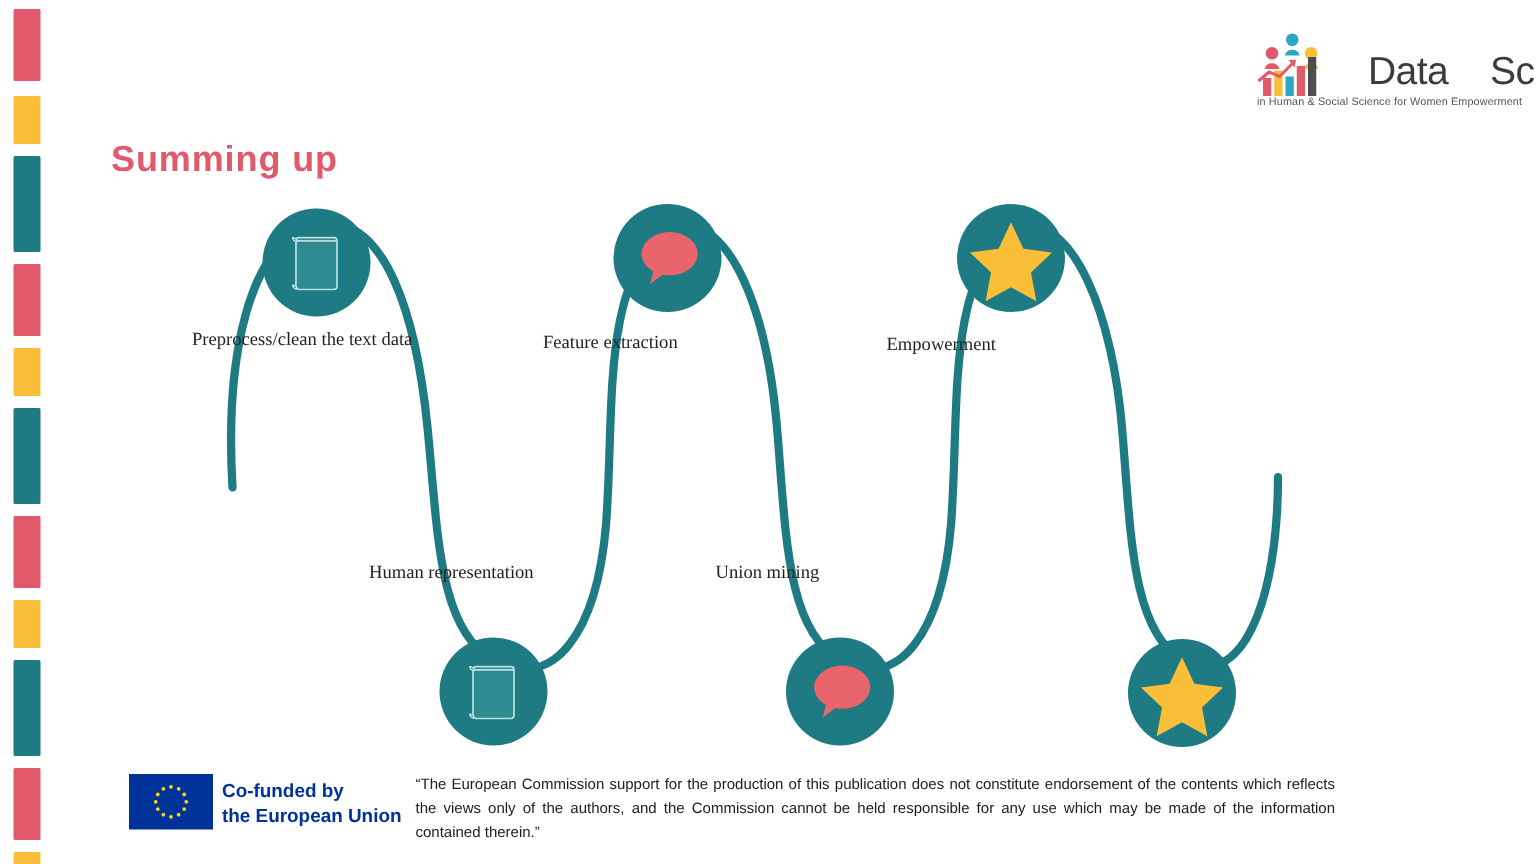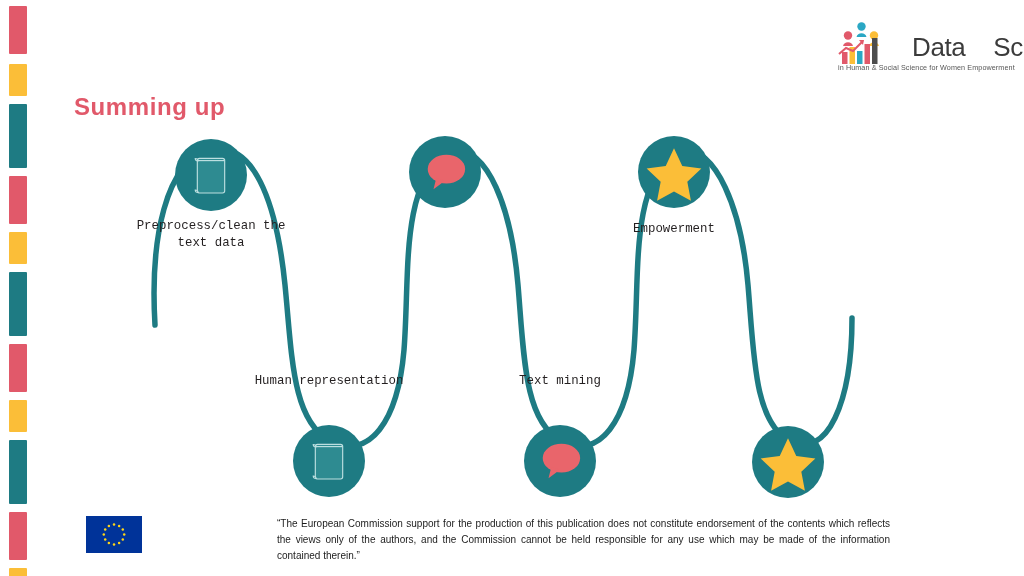--- a/index.html
+++ b/index.html
@@ -95,25 +95,25 @@
   }
   .node-icon {
     position: absolute;
     left: 0;
     top: 0;
     width: 100%;
     height: 100%;
   }
   .node-label {
     position: absolute;
-    text-align: center;
+    text-align: left;
     font-size: 12.4px;
     color: #231f20;
     line-height: 1.35;
-    font-family: Liberation Mono, monospace;
+    font-family: Liberation Serif, serif;
   }
 
   
   .eu-logo {
     position: absolute;
     left: 86px;
     top: 514px;
     width: 172px;
     height: 40px;
   }
@@ -226,27 +226,28 @@
           <path d="M28 71 a4 3.5 0 0 0 4 3.5 a4 3.5 0 0 0 -4 -3.5 z" fill="#2e8b91" stroke="#bcdfe0" stroke-width="1.4"></path>
         </svg>
       </div>
       <div class="node-label" style="left: 246px; top: 373px; width: 166px;">Human representation</div>
       <div class="node" style="left: 409px; top: 136px; width: 72px; height: 72px; background: rgb(30, 123, 131);">
         <svg viewBox="0 0 100 100" class="node-icon">
           <ellipse cx="52" cy="46" rx="26" ry="20" fill="#e9656b"></ellipse>
           <path d="M38 58 L34 74 L50 62 z" fill="#e9656b"></path>
         </svg>
       </div>
+      <div class="node-label" style="left: 362px; top: 220px; width: 166px;">Feature extraction</div>
       <div class="node" style="left: 524px; top: 425px; width: 72px; height: 72px; background: rgb(30, 123, 131);">
         <svg viewBox="0 0 100 100" class="node-icon">
           <ellipse cx="52" cy="46" rx="26" ry="20" fill="#e9656b"></ellipse>
           <path d="M38 58 L34 74 L50 62 z" fill="#e9656b"></path>
         </svg>
       </div>
-      <div class="node-label" style="left: 477px; top: 373px; width: 166px;">Text mining</div>
+      <div class="node-label" style="left: 477px; top: 373px; width: 166px;">Union mining</div>
       <div class="node" style="left: 638px; top: 136px; width: 72px; height: 72px; background: rgb(30, 123, 131);">
         <svg viewBox="0 0 100 100" class="node-icon">
           <path d="M50 17 L61.5 41.5 L88 45 L68.5 63.5 L73.5 90 L50 77 L26.5 90 L31.5 63.5 L12 45 L38.5 41.5 z" fill="#fbbe38"></path>
         </svg>
       </div>
       <div class="node-label" style="left: 591px; top: 221px; width: 166px;">Empowerment</div>
       <div class="node" style="left: 752px; top: 426px; width: 72px; height: 72px; background: rgb(30, 123, 131);">
         <svg viewBox="0 0 100 100" class="node-icon">
           <path d="M50 17 L61.5 41.5 L88 45 L68.5 63.5 L73.5 90 L50 77 L26.5 90 L31.5 63.5 L12 45 L38.5 41.5 z" fill="#fbbe38"></path>
         </svg>
@@ -265,17 +266,21 @@
           <circle cx="33.1" cy="27.1" r="1.25"></circle>
           <circle cx="28" cy="28.5" r="1.25"></circle>
           <circle cx="22.9" cy="27.1" r="1.25"></circle>
           <circle cx="19.2" cy="23.4" r="1.25"></circle>
           <circle cx="17.8" cy="18.5" r="1.25"></circle>
           <circle cx="19.2" cy="13.6" r="1.25"></circle>
           <circle cx="22.9" cy="9.9" r="1.25"></circle>
         </g>
       </svg>
     </div>
+    <div class="eu-text">
+      <div>Co-funded by</div>
+      <div>the European Union</div>
+    </div>
   </div>
 
   <div class="disclaimer">“The European Commission support for the production of this publication does not constitute endorsement of the contents which reflects the views only of the authors, and the Commission cannot be held responsible for any use which may be made of the information contained therein.”</div>
 
 </div>
 
 </body></html>

